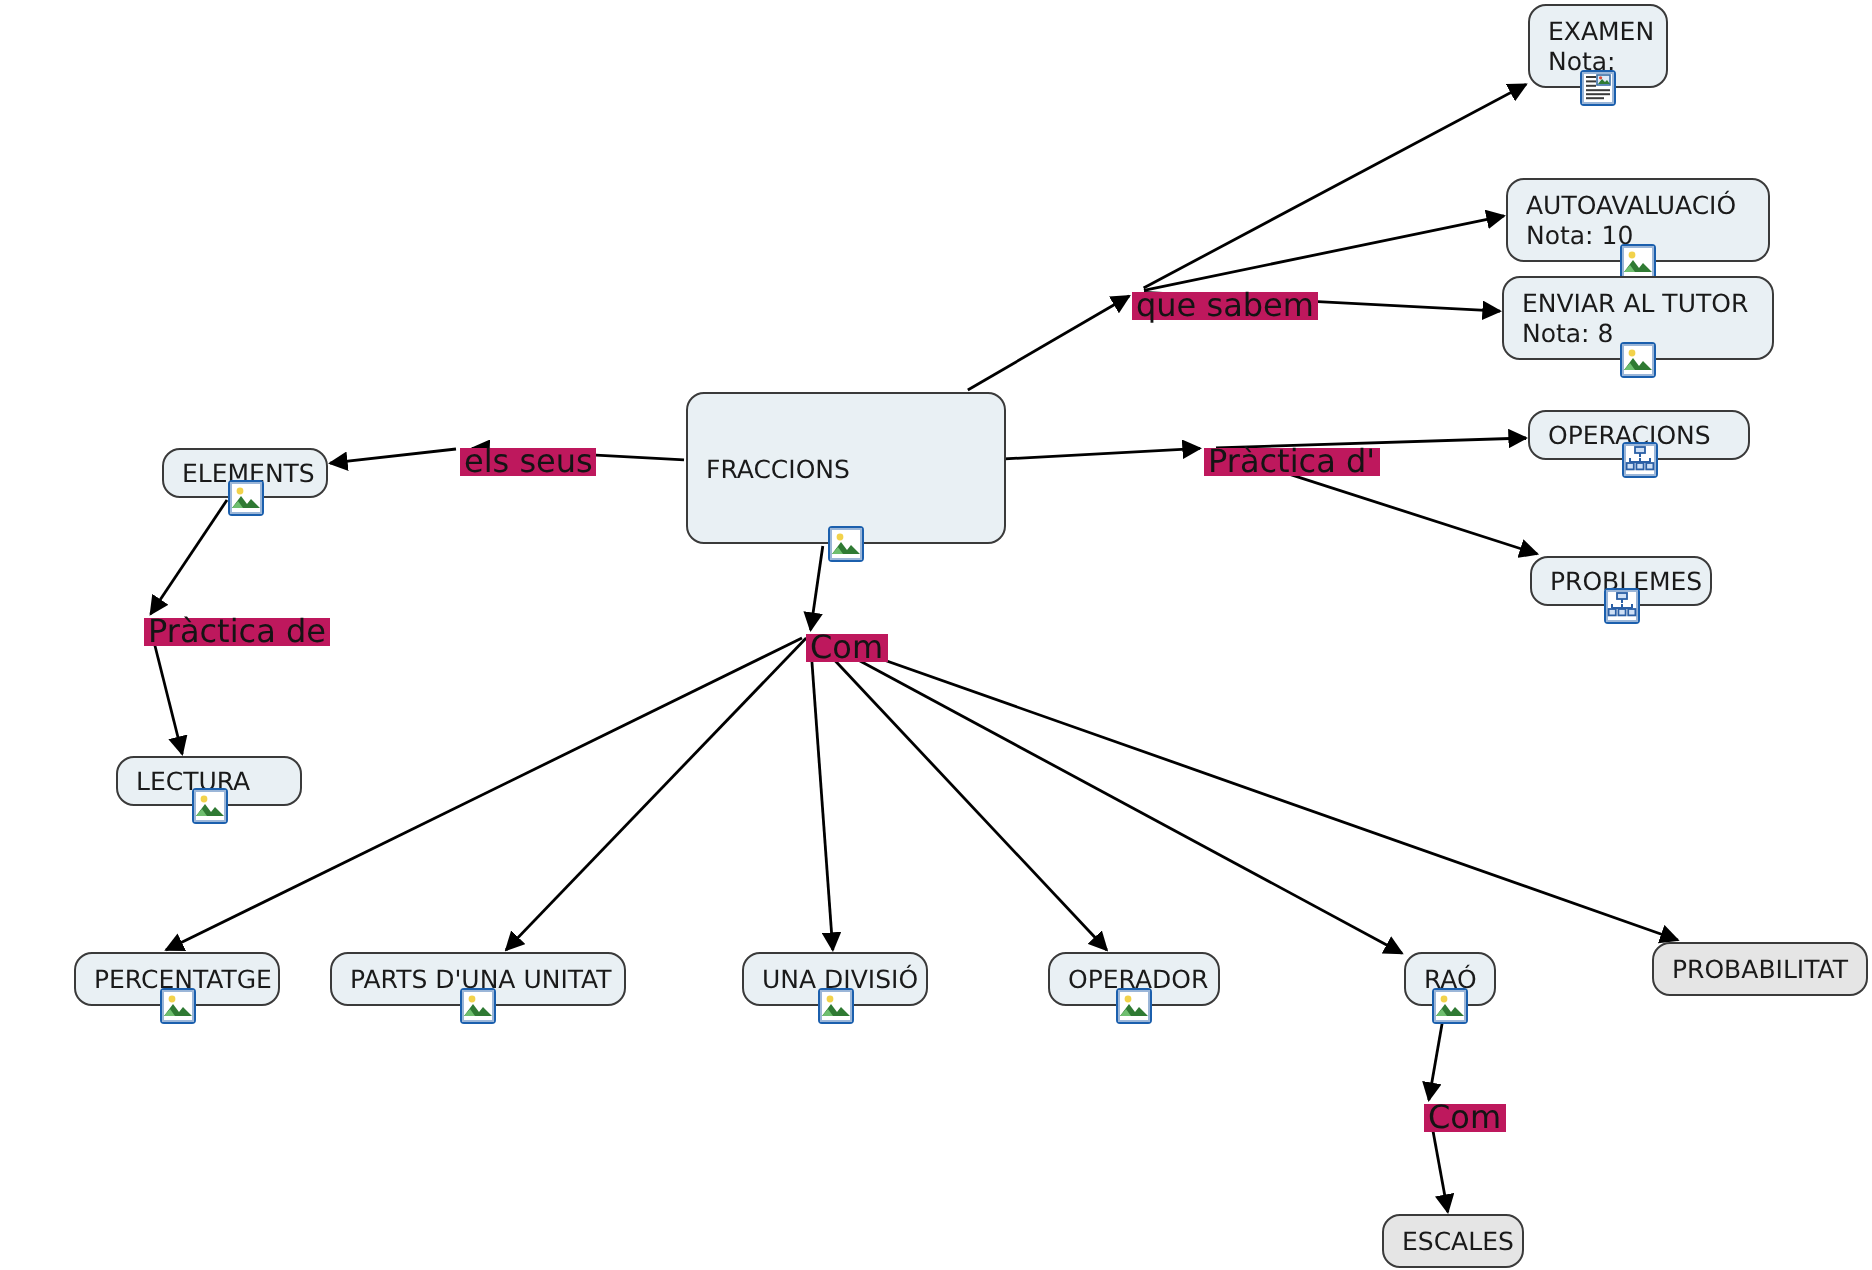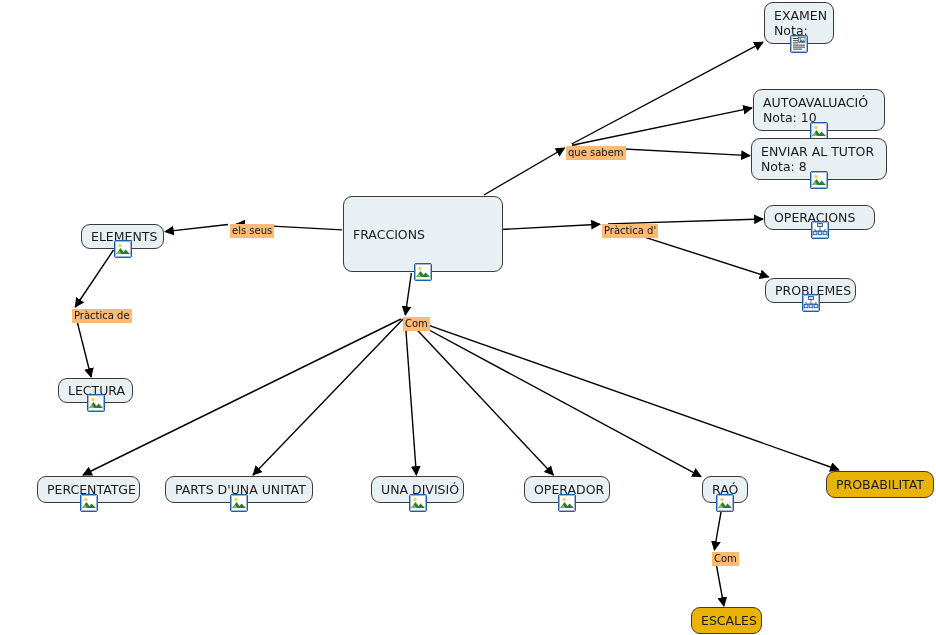--- a/index.html
+++ b/index.html
@@ -37,21 +37,21 @@
     text-align: center;
     display: flex;
     flex-direction: column;
     align-items: flex-start;
     justify-content: center;
     padding: 3px 9px;
     white-space: nowrap;
     z-index: 2;
   }
   .node.plain {
-    background: #eab308;
+    background: #e5e5e5;
   }
   .node-line {
     display: block;
   }
   .node-sub {
     display: block;
   }
   
   .res-icon {
     position: absolute;
@@ -63,24 +63,24 @@
     border: 1px solid #1b5fad;
     border-radius: 2px;
     background: #dfe9f6;
     box-sizing: border-box;
     z-index: 3;
     display: block;
   }
   .res-icon svg { display: block; }
   .edge-label {
     position: absolute;
-    font-size: 10px;
+    font-size: 16px;
     line-height: 14px;
     color: #141414;
-    background: #fdba74;
+    background: #be185d;
     white-space: nowrap;
     padding: 0 2px;
     z-index: 2;
   }
 </style>
 </head>
 <body>
 
 <div id="canvas">
 
@@ -204,21 +204,21 @@
         <span class="node-line">ELEMENTS</span>
         <span class="res-icon">
           <svg width="16" height="16" viewBox="0 0 16 16">
             <rect x="0.5" y="0.5" width="15" height="15" fill="#ffffff" stroke="#9bb6d8"></rect>
             <circle cx="5" cy="4.5" r="1.7" fill="#f2d24b"></circle>
             <path d="M1 13 L5.5 7 L8.5 11 L10.5 8.5 L15 13 Z" fill="#2f7a33"></path>
             <path d="M1 13 L4 9.5 L6.5 13 Z" fill="#6fbf6f"></path>
           </svg>
         </span>
       </div>
-      <div class="node" style="left: 58px; top: 378px; width: 75px; height: 25px;">
+      <div class="node" style="left: 58px; top: 378px; width: 93px; height: 25px;">
         <span class="node-line">LECTURA</span>
         <span class="res-icon">
           <svg width="16" height="16" viewBox="0 0 16 16">
             <rect x="0.5" y="0.5" width="15" height="15" fill="#ffffff" stroke="#9bb6d8"></rect>
             <circle cx="5" cy="4.5" r="1.7" fill="#f2d24b"></circle>
             <path d="M1 13 L5.5 7 L8.5 11 L10.5 8.5 L15 13 Z" fill="#2f7a33"></path>
             <path d="M1 13 L4 9.5 L6.5 13 Z" fill="#6fbf6f"></path>
           </svg>
         </span>
       </div>

